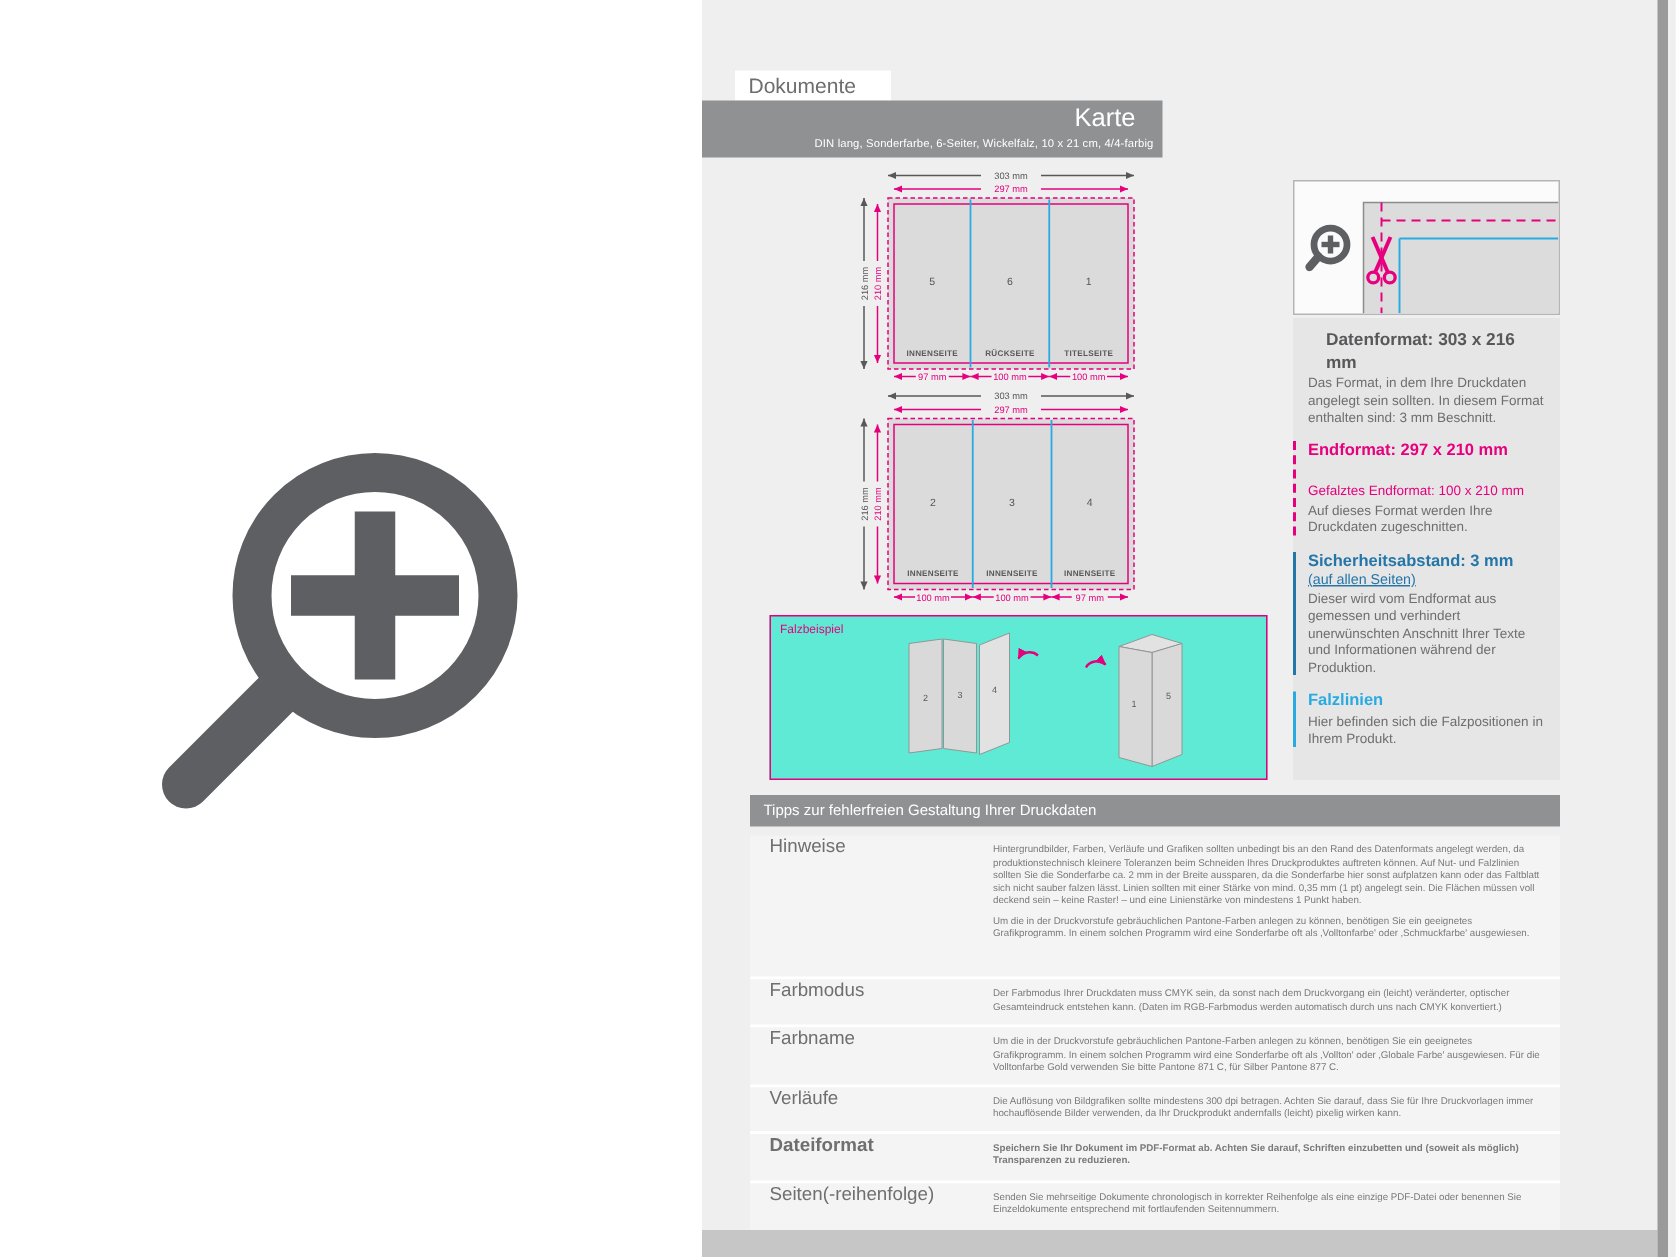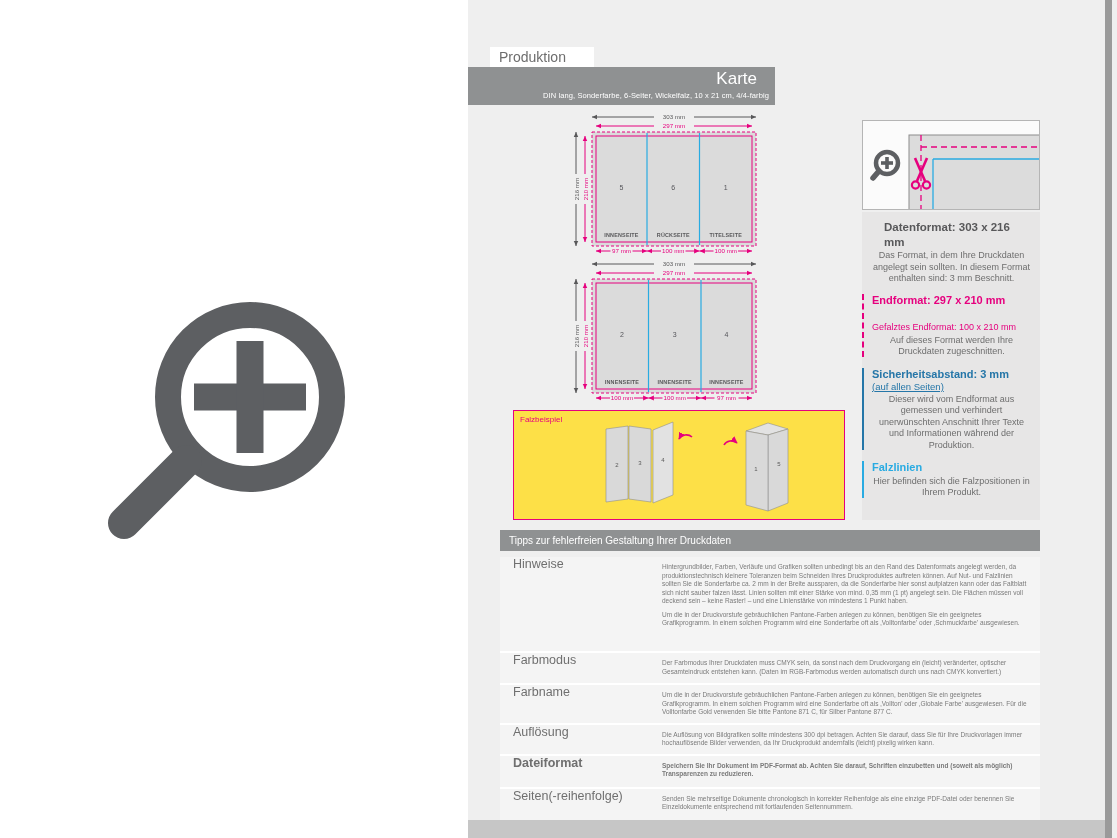--- a/index.html
+++ b/index.html
@@ -19,41 +19,41 @@
   .tm{fill:#e6007e;font-size:6.2px;text-anchor:middle;}
   .pnum{fill:#55555a;font-size:7px;text-anchor:middle;}
   .plab{fill:#58585a;font-size:5.4px;font-weight:bold;text-anchor:middle;letter-spacing:.2px;}
   .dimg line{stroke:#58585a;stroke-width:1;}
   .dimm line{stroke:#e6007e;stroke-width:1;}
   .cardfill{fill:#dbdbdb;}
   .bleed{fill:none;stroke:#e6007e;stroke-width:1;stroke-dasharray:3,2;}
   .endf{fill:none;stroke:#e6007e;stroke-width:1;}
   .fold{stroke:#29abe2;stroke-width:1.2;}
 
-  .falzbox{position:absolute;left:45px;top:410px;width:332px;height:110px;background:#fde047;border:1px solid #e6007e;box-sizing:border-box;}
+  .falzbox{position:absolute;left:45px;top:410px;width:332px;height:110px;background:#5eead4;border:1px solid #e6007e;box-sizing:border-box;}
   .falzbox .flabel{position:absolute;left:6px;top:4px;color:#e6007e;font-size:8px;}
   .fpanel{fill:#d9d9d9;stroke:#8f8f8f;stroke-width:.6;}
   .fpanel2{fill:#e2e2e2;stroke:#8f8f8f;stroke-width:.6;}
   .fdigit{fill:#5a5a5a;font-size:6px;text-anchor:middle;}
   .farrow{fill:none;stroke:#e6007e;stroke-width:1.6;}
 
   .side-icon-box{position:absolute;left:394px;top:120px;width:178px;height:90px;background:#fbfbfb;border:1px solid #b5b5b5;box-sizing:border-box;overflow:hidden;}
   .side-info{position:absolute;left:394px;top:212px;width:178px;height:308px;background:#e7e6e6;box-sizing:border-box;padding:8px 9px 6px 10px;color:#6e6e6e;font-size:9px;line-height:1.28;}
   .sec{position:relative;margin-bottom:9px;}
   .sec .edge{position:absolute;left:-10px;top:1px;bottom:1px;width:0;}
   .edge-endf{border-left:2px dashed #e6007e;}
   .edge-safe{border-left:2px solid #2576a8;}
   .edge-falz{border-left:2px solid #29abe2;}
   .h-gray{font-size:11.5px;font-weight:bold;color:#58585a;margin:0 0 1px 0;padding-left:12px;}
   .h-mag{font-size:11px;font-weight:bold;color:#e6007e;margin:0;}
   .sub-mag{font-size:9px;color:#e6007e;margin:15px 0 1px 0;}
   .h-blue{font-size:11px;font-weight:bold;color:#2576a8;margin:0;}
   .sub-blue{font-size:9.5px;color:#2576a8;margin:0 0 1px 0;text-decoration:underline;}
   .h-cyan{font-size:11px;font-weight:bold;color:#29abe2;margin:0 0 1px 0;}
-  .side-info p.body{margin:0 0 8px 0;text-align:center;}
+  .side-info p.body{margin:0 0 8px 0;}
   .side-info .sec p.body{margin:0;}
 
   .tips-bar{position:absolute;left:32px;top:530px;width:540px;height:21px;background:#8f9192;color:#ffffff;font-size:10px;line-height:21px;padding-left:9px;box-sizing:border-box;}
   .tips-table{position:absolute;left:32px;top:557px;width:540px;}
   .trow{position:relative;background:#f4f4f4;border-bottom:2px solid #ffffff;display:flex;}
   .tlabel{width:162px;min-width:162px;padding-left:13px;font-size:12.5px;color:#6f6f6f;box-sizing:border-box;}
   .ttext{flex:1;padding:6px 12px 6px 0;font-size:6.5px;line-height:1.32;color:#7a7a7a;}
   .ttext p{margin:0 0 5px 0;}
   .ttext p:last-child{margin-bottom:0;}
   .ttext p:empty{display:none;}
@@ -70,21 +70,21 @@
       <circle r="82" fill="none" stroke="#5d5f62" stroke-width="26"></circle>
       <rect x="-56" y="-13.5" width="112" height="27" fill="#5d5f62"></rect>
       <rect x="-13.5" y="-56" width="27" height="112" fill="#5d5f62"></rect>
       <line x1="-64" y1="64" x2="-126" y2="126" stroke="#5d5f62" stroke-width="32" stroke-linecap="round"></line>
     </g>
   </svg>
 
   <div class="page">
 
     <div class="tab">
-      <span>Produktion</span>
+      <span>Dokumente</span>
     </div>
 
     <div class="titlebar">
       <div class="title">Karte</div>
       <div class="subtitle">DIN lang, Sonderfarbe, 6-Seiter, Wickelfalz, 10 x 21 cm, 4/4-farbig</div>
     </div>
 
     <svg style="position:absolute;left:100px;top:110px;" width="212" height="146" viewBox="0 0 212 146">
       <defs>
         <marker id="ag1" viewBox="0 0 10 10" refX="9" refY="5" markerWidth="6" markerHeight="6" orient="auto-start-reverse">
@@ -272,21 +272,21 @@
           <p>Der Farbmodus Ihrer Druckdaten muss CMYK sein, da sonst nach dem Druckvorgang ein (leicht) veränderter, optischer Gesamteindruck entstehen kann. (Daten im RGB-Farbmodus werden automatisch durch uns nach CMYK konvertiert.)</p>
         </div>
       </div>
       <div class="trow" style="min-height:33px;">
         <div class="tlabel">Farbname</div>
         <div class="ttext">
           <p>Um die in der Druckvorstufe gebräuchlichen Pantone-Farben anlegen zu können, benötigen Sie ein geeignetes Grafikprogramm. In einem solchen Programm wird eine Sonderfarbe oft als ‚Vollton' oder ‚Globale Farbe' ausgewiesen. Für die Volltonfarbe Gold verwenden Sie bitte Pantone 871 C, für Silber Pantone 877 C.</p>
         </div>
       </div>
       <div class="trow" style="min-height:29px;">
-        <div class="tlabel">Auflösung</div>
+        <div class="tlabel">Verläufe</div>
         <div class="ttext">
           <p>Die Auflösung von Bildgrafiken sollte mindestens 300 dpi betragen. Achten Sie darauf, dass Sie für Ihre Druckvorlagen immer hochauflösende Bilder verwenden, da Ihr Druckprodukt andernfalls (leicht) pixelig wirken kann.</p>
         </div>
       </div>
       <div class="trow" style="min-height:31px;font-weight:bold;">
         <div class="tlabel">Dateiformat</div>
         <div class="ttext">
           <p>Speichern Sie Ihr Dokument im PDF-Format ab. Achten Sie darauf, Schriften einzubetten und (soweit als möglich) Transparenzen zu reduzieren.</p>
         </div>
       </div>

